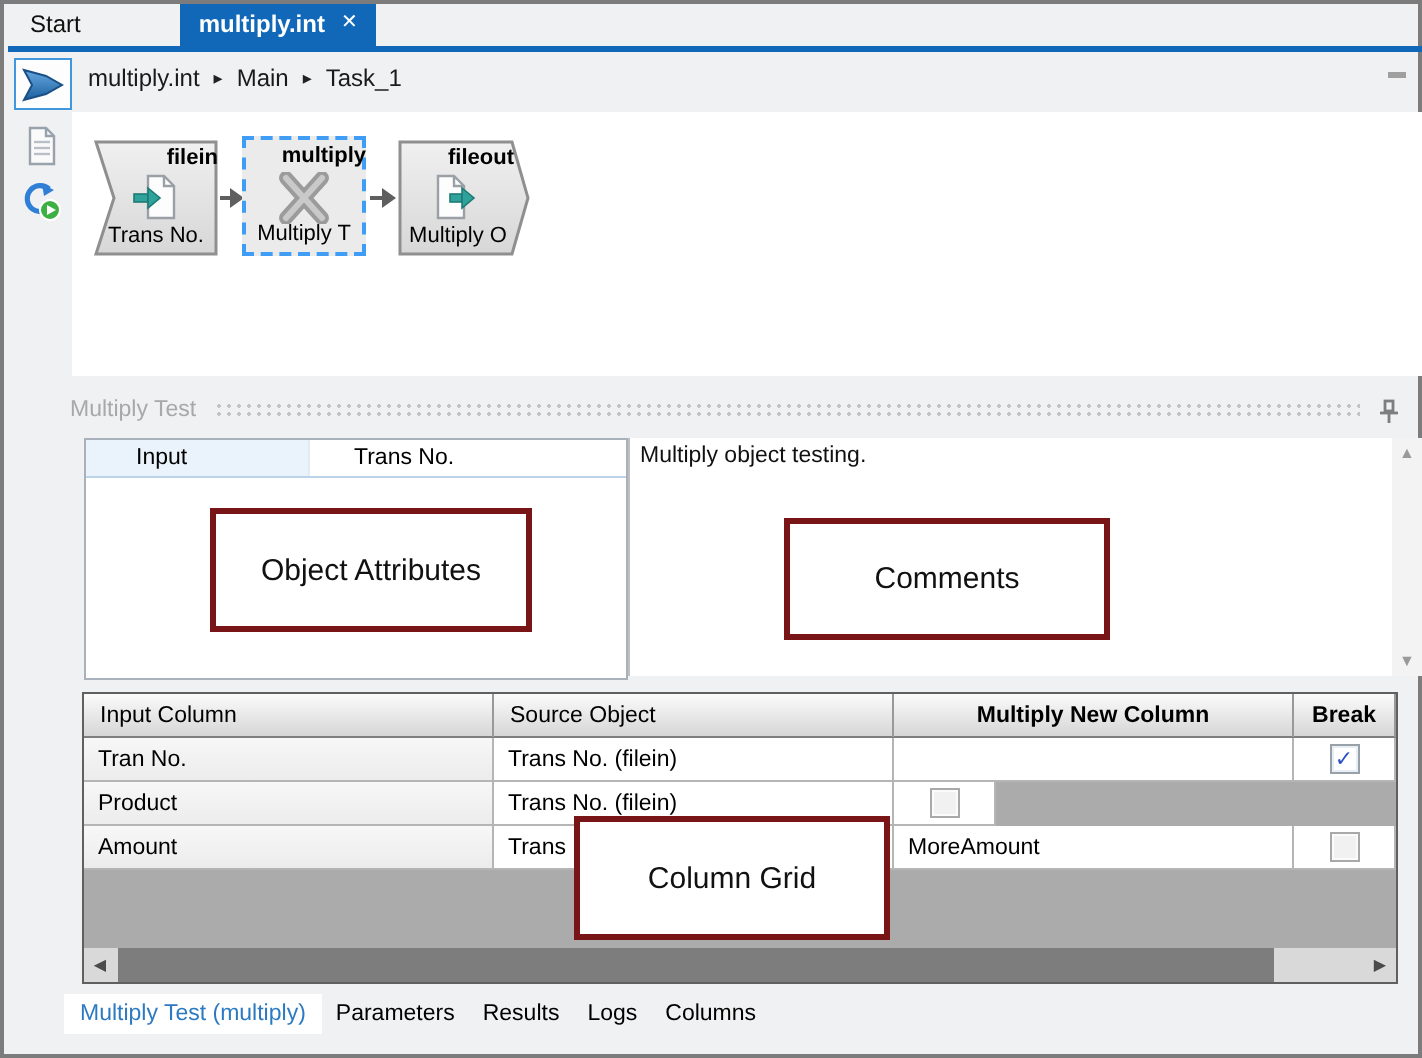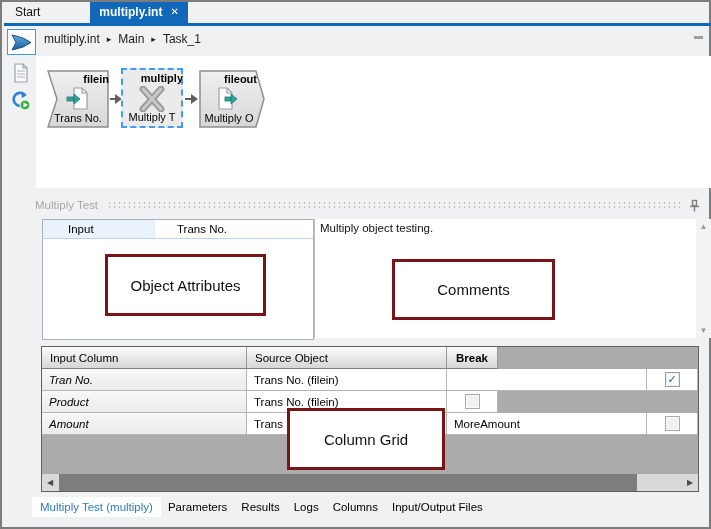--- a/index.html
+++ b/index.html
@@ -60,21 +60,21 @@
 
   
   .annotation{background:#fff;border:3px solid #7a1517;display:flex;align-items:center;justify-content:center;font-size:15px;color:#111;z-index:20;}
 
   
   #grid{left:39px;top:344px;width:658px;height:146px;border:1px solid #606060;background:#ababab;box-sizing:border-box;z-index:5;}
   .g-row{display:flex;height:22px;}
   .g-head .cell{background:linear-gradient(#fbfbfb,#d6d6d6);border-right:1px solid #999;border-bottom:1px solid #7e7e7e;font-size:11.5px;display:flex;align-items:center;padding-left:8px;box-sizing:border-box;color:#000;}
   .g-head .cell:nth-child(3),.g-head .cell:nth-child(4){font-weight:bold;justify-content:center;padding-left:0;}
   .g-data .cell{border-right:1px solid #b5b5b5;border-bottom:1px solid #b5b5b5;font-size:11.5px;display:flex;align-items:center;padding-left:7px;box-sizing:border-box;background:#fff;color:#000;}
-  .g-data .cell:first-child{background:linear-gradient(#f7f7f7,#ececec);font-style:italic;}
+  .g-data .cell:first-child{background:linear-gradient(#f7f7f7,#ececec);}
   .c1{width:205px;}.c2{width:200px;}.c3{width:200px;}.c4{width:51px;justify-content:center;padding-left:0 !important;}
   .cbx{width:13px;height:13px;border:1px solid #98a0a8;background:#fff;display:flex;align-items:center;justify-content:center;font-size:11px;font-weight:bold;color:#2c50c9;box-shadow:inset 0 0 0 1px #e7eef5;}
   .cbx:empty{background:#f1f1f1;border-color:#a9a9a9;box-shadow:inset 0 0 0 1px #fbfbfb;}
   #grid-filler{height:39px;background:#ababab;}
   #hscroll{height:17px;background:#d9d9d9;display:flex;align-items:center;position:relative;}
   .hs-arrow{width:16px;text-align:center;font-size:8px;color:#4a4a4a;}
   #hs-thumb{position:absolute;left:17px;width:578px;top:0;bottom:0;background:#7d7d7d;}
 
   
   #bottombar{left:2px;top:492px;width:707px;height:33px;text-align:center;}
@@ -225,20 +225,21 @@
     <div id="comments-scroll">
       <span class="scroll-glyph">▲</span>
       <span class="scroll-glyph">▼</span>
     </div>
   </div>
 
   <div class="abs" id="grid">
     <div class="g-row g-head">
       <div class="cell c1">Input Column</div>
       <div class="cell c2">Source Object</div>
+      <div class="cell c3">Multiply New Column</div>
       <div class="cell c4">Break</div>
     </div>
 
     <div class="g-row g-data">
       <div class="cell c1">Tran No.</div>
       <div class="cell c2">Trans No. (filein)</div>
       <div class="cell c3"></div>
       <div class="cell c4">
         <div class="cbx">✓</div>
       </div>
@@ -271,17 +272,16 @@
   </div>
   <div class="abs annotation" style="left:285px;top:406px;width:152px;height:56px;">Column Grid</div>
 
   <div class="abs" id="bottombar">
     <div id="btabs">
       <span class="btab active">Multiply Test (multiply)</span>
       <span class="btab">Parameters</span>
       <span class="btab">Results</span>
       <span class="btab">Logs</span>
       <span class="btab">Columns</span>
-      <span class="btab">Input/Output Files</span>
     </div>
   </div>
 
 </div>
 
 </body></html>

